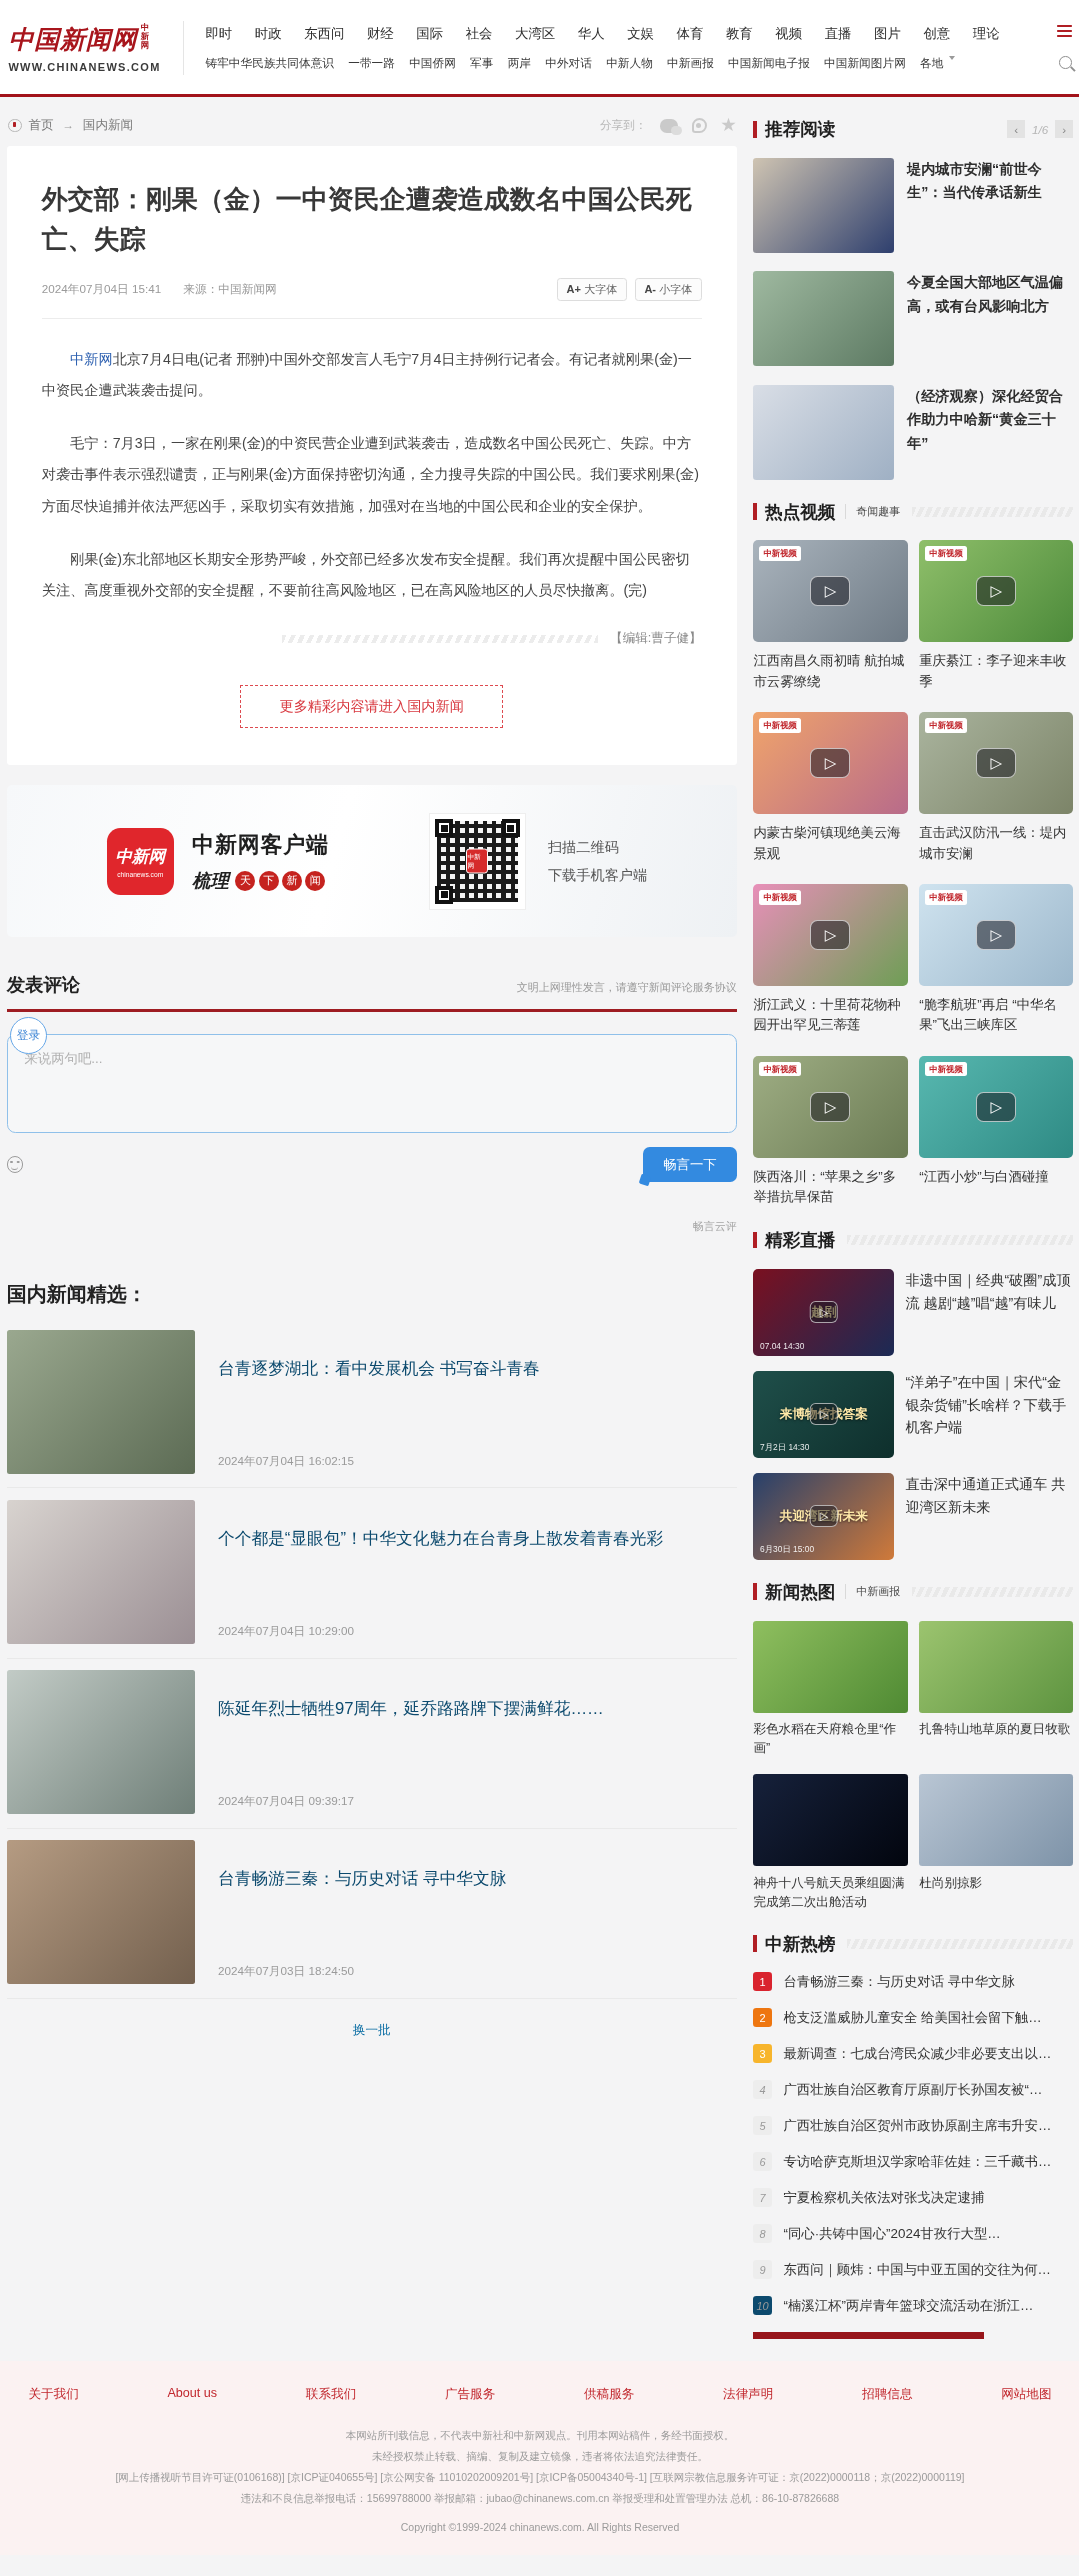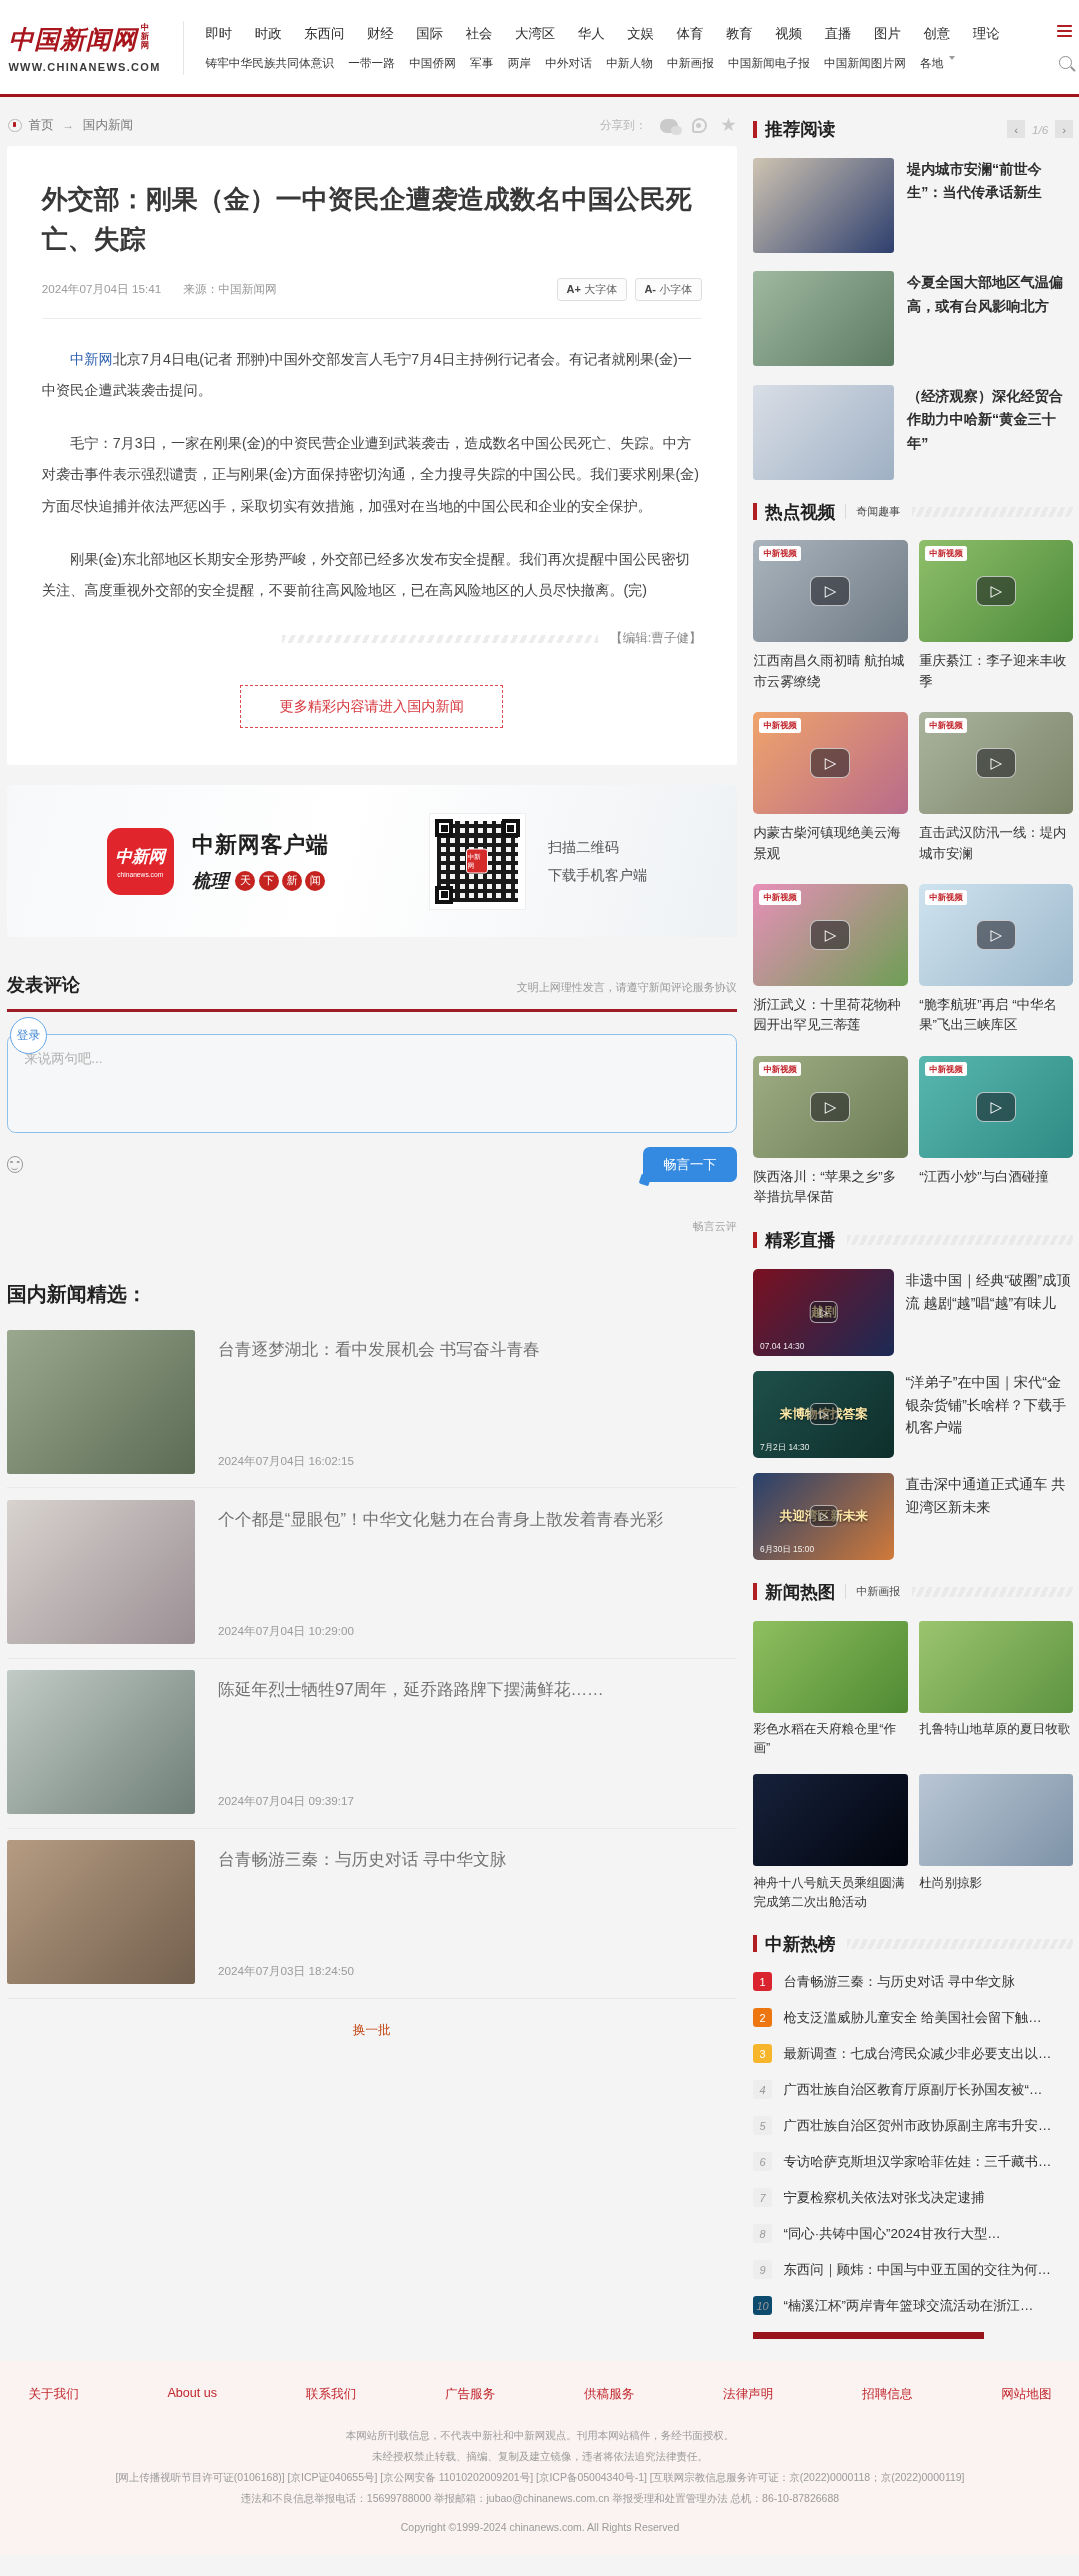--- a/index.html
+++ b/index.html
@@ -102,23 +102,23 @@
   .saybtn::after { content:""; position:absolute; left:-3.3px; bottom:-3.3px; width:10px; height:10px; background:#338ae0; transform:rotate(18deg); border-radius:1.7px; }
   .provider { text-align:right; color:#a5a5a5; font-size:11px; margin-top:37px; }
 
   
   .nsel { margin-top:47px; }
   .nsel-t { font-size:20px; font-weight:bold; color:#222; margin-bottom:22px; }
   .nrow { display:flex; padding:11.7px 0 13.4px; border-bottom:0.8px solid #e9e9e9; cursor:pointer; }
   .nrow:first-of-type { padding-top:0; }
   .nthumb { flex:0 0 188px; height:144px; border-radius:2.5px; background:#ccc; }
   .ntxt { flex:1; margin-left:23.4px; display:flex; flex-direction:column; }
-  .ntitle { font-size:16.7px; color:#737373; line-height:1.6; margin-top:7px; }
+  .ntitle { font-size:16.7px; color:#0c4a6e; line-height:1.6; margin-top:26px; }
   .ndate { margin-top:auto; margin-bottom:5px; color:#9a9a9a; font-size:11.7px; }
-  .refresh { text-align:center; color:#c2410c; font-size:12.6px; margin:23.4px 0 8.4px; cursor:pointer; }
+  .refresh { text-align:center; color:#0369a1; font-size:12.6px; margin:23.4px 0 8.4px; cursor:pointer; }
 
   
   .sec { margin-top:20px; }
   .sec-h { display:flex; align-items:center; margin-bottom:16.7px; }
   .sec-bar { width:3.3px; height:16.7px; background:#b01e24; margin-right:8.4px; }
   .sec-t { font-size:17.6px; font-weight:bold; color:#1f1f1f; white-space:nowrap; }
   .sec-sep { width:0.8px; height:15px; background:#d9d9d9; margin:0 10px; }
   .sec-alt { font-size:11px; color:#4a4a4a; white-space:nowrap; cursor:pointer; }
   .sec-hatch { flex:1; height:10px; margin-left:11.7px;
                background:repeating-linear-gradient(115deg,#e9e9e9 0 4.2px,transparent 4.2px 7.5px); }

